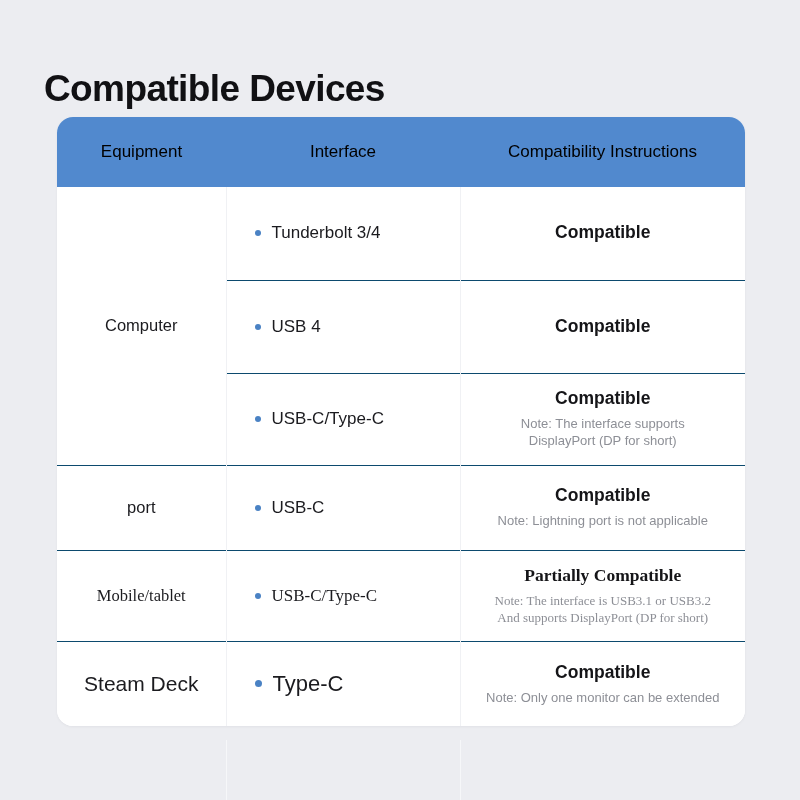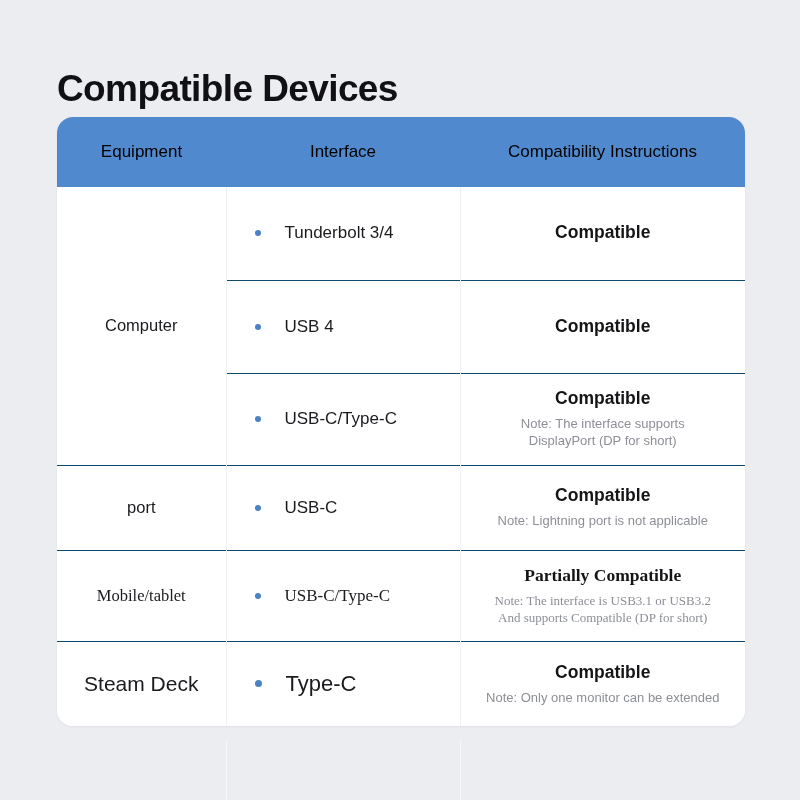--- a/index.html
+++ b/index.html
@@ -11,21 +11,21 @@
     height: 800px;
     background: #ecedf1;
     font-family: "Liberation Sans", sans-serif;
     overflow: hidden;
     position: relative;
   }
 
   
   .page-title {
     position: absolute;
-    left: 57px;
+    left: 44px;
     top: 44px;
     font-size: 37px;
     font-weight: bold;
     color: #111114;
     letter-spacing: -0.6px;
     line-height: 1.1;
     white-space: nowrap;
   }
 
   
@@ -94,21 +94,21 @@
   td.equip.big { font-size: 21px; }
 
   td.iface {
     border-right: 1px solid #f0f1f4;
     padding: 0 0 0 28px;
   }
 
   .iface-line {
     display: flex;
     align-items: center;
-    gap: 24px;
+    gap: 11px;
     font-size: 17px;
     color: #1b1b1f;
   }
   .iface-line.big { font-size: 22px; }
 
   .bullet {
     flex: 0 0 auto;
     width: 6px;
     height: 6px;
     border-radius: 50%;
@@ -233,21 +233,21 @@
         <td class="equip">Mobile/tablet</td>
         <td class="iface">
           <div class="iface-line">
             <span class="bullet"></span>
             <span>USB-C/Type-C</span>
           </div>
         </td>
         <td class="note">
           <div class="status">Partially Compatible</div>
           <div class="note-text">Note: The interface is USB3.1 or USB3.2
-And supports Compatible (DP for short)</div>
+And supports DisplayPort (DP for short)</div>
         </td>
       </tr>
 
       <tr class="r-steam">
         <td class="equip big">Steam Deck</td>
         <td class="iface">
           <div class="iface-line big">
             <span class="bullet"></span>
             <span>Type-C</span>
           </div>

